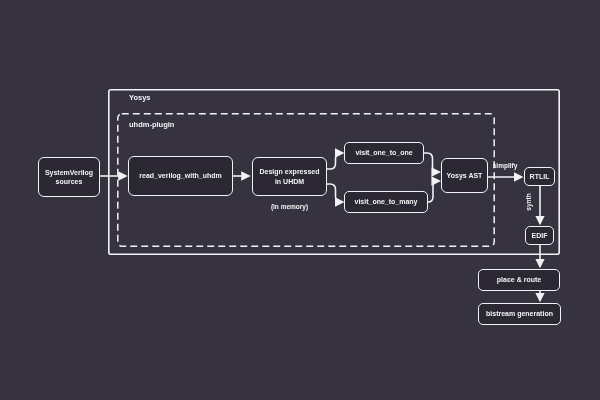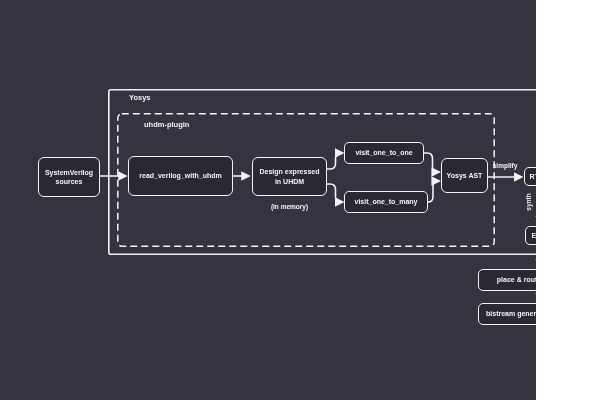--- a/index.html
+++ b/index.html
@@ -1,18 +1,18 @@
 <!DOCTYPE html>
 <html><head>
 <meta charset="utf-8">
 <style>
   html,body { margin:0; padding:0; }
   .stage {
     position: relative;
-    width: 536px;
+    width: 600px;
     height: 400px;
     background: #363240;
     overflow: hidden;
     font-family: "Liberation Sans", sans-serif;
   }
   svg.layer { position:absolute; left:0; top:0; width:600px; height:400px; }
   .node {
     position: absolute;
     box-sizing: border-box;
     background: #2b2834;
@@ -74,21 +74,21 @@
       <path d="M424,153 L427,153 Q432.5,153 432.5,158.5 L432.5,166.5 Q432.5,172 438,172 L439.2,172" marker-end="url(#arrow)"></path>
       <path d="M428,202 Q433,202 433,196.5 L433,186.5 Q433,181 438,181 L439.2,181" marker-end="url(#arrow)"></path>
       <path d="M488,177 H521.5" marker-end="url(#arrow)"></path>
       <path d="M540,186 V223.5" marker-end="url(#arrow)"></path>
       <path d="M540,245 V266.5" marker-end="url(#arrow)"></path>
       <path d="M540,291 V300.5" marker-end="url(#arrow)"></path>
     </g>
   </svg>
 
   <div class="ctr-label" style="left:129px; top:93px;">Yosys</div>
-  <div class="ctr-label" style="left:144px; top:120px;">uhdm-plugin</div>
+  <div class="ctr-label" style="left:129px; top:120px;">uhdm-plugin</div>
 
   <div class="node" style="left:38px; top:157px; width:62px; height:40px;">SystemVerilog
 sources</div>
 
   <div class="node" style="left:128px; top:156px; width:105px; height:40px;">read_verilog_with_uhdm</div>
 
   <div class="node" style="left:252px; top:157px; width:75px; height:39px;">Design expressed
 in UHDM</div>
 
   <div class="note" style="left:252px; top:203px; width:75px;">(in memory)</div>

